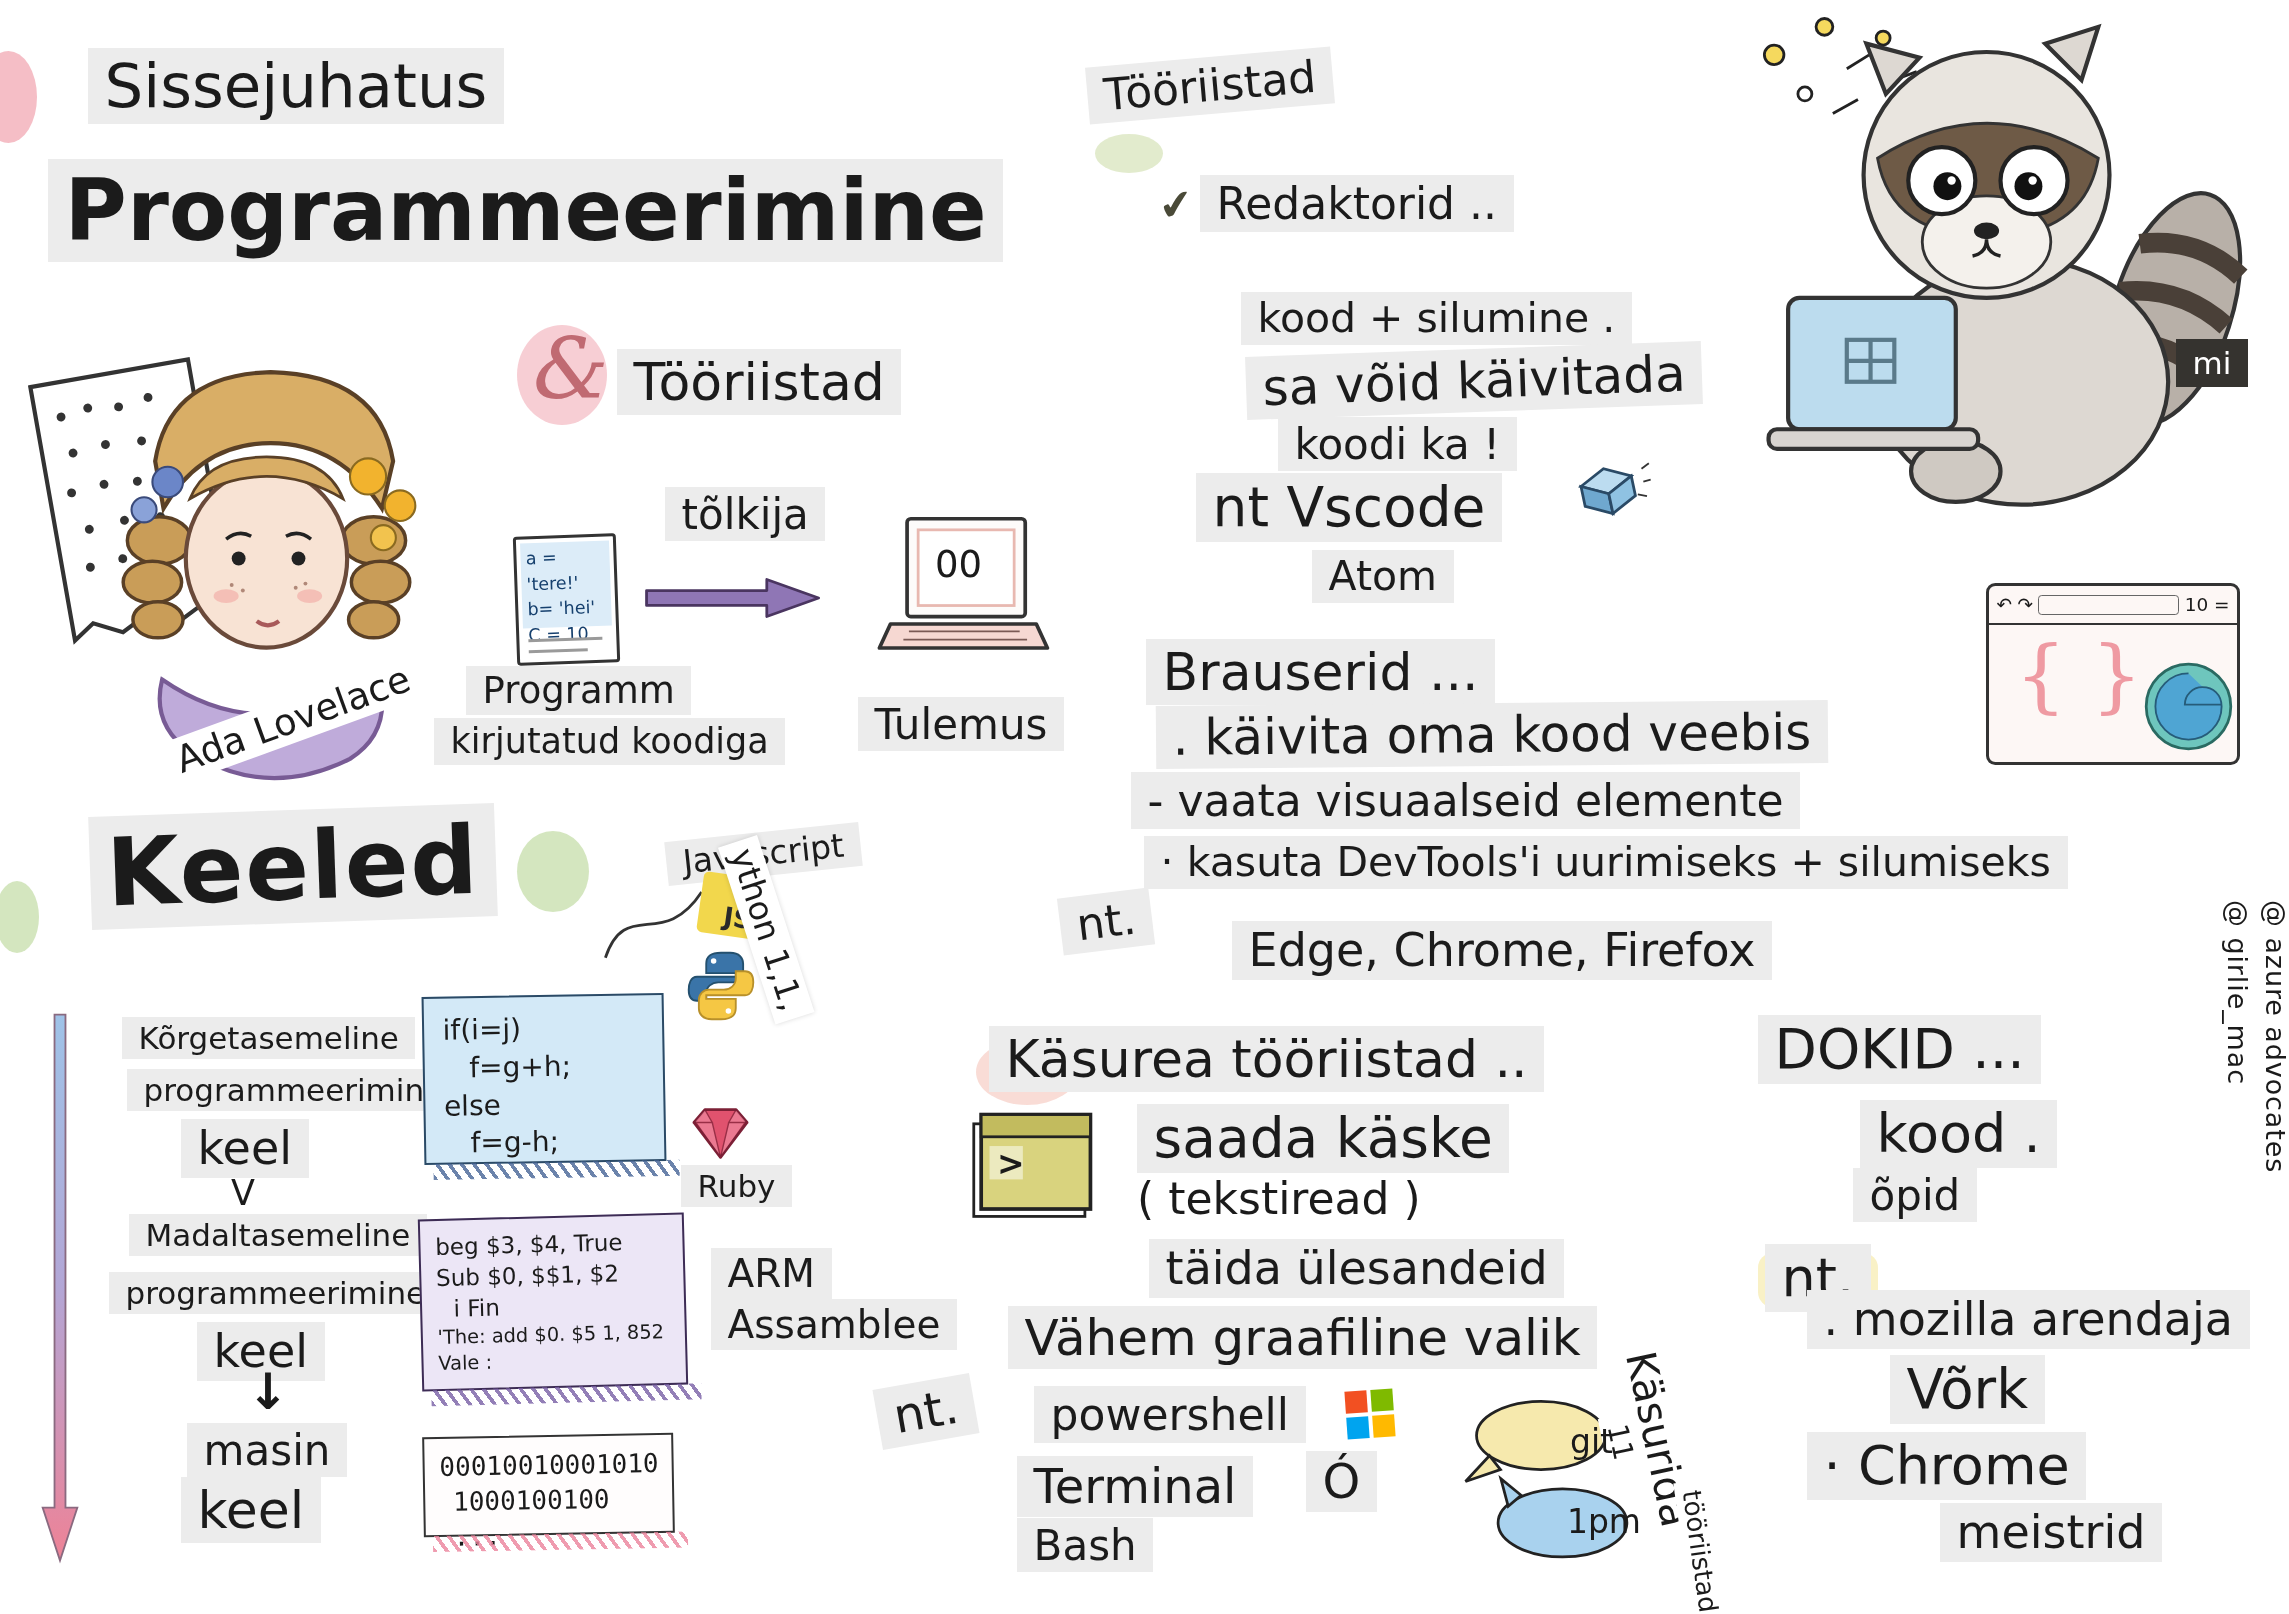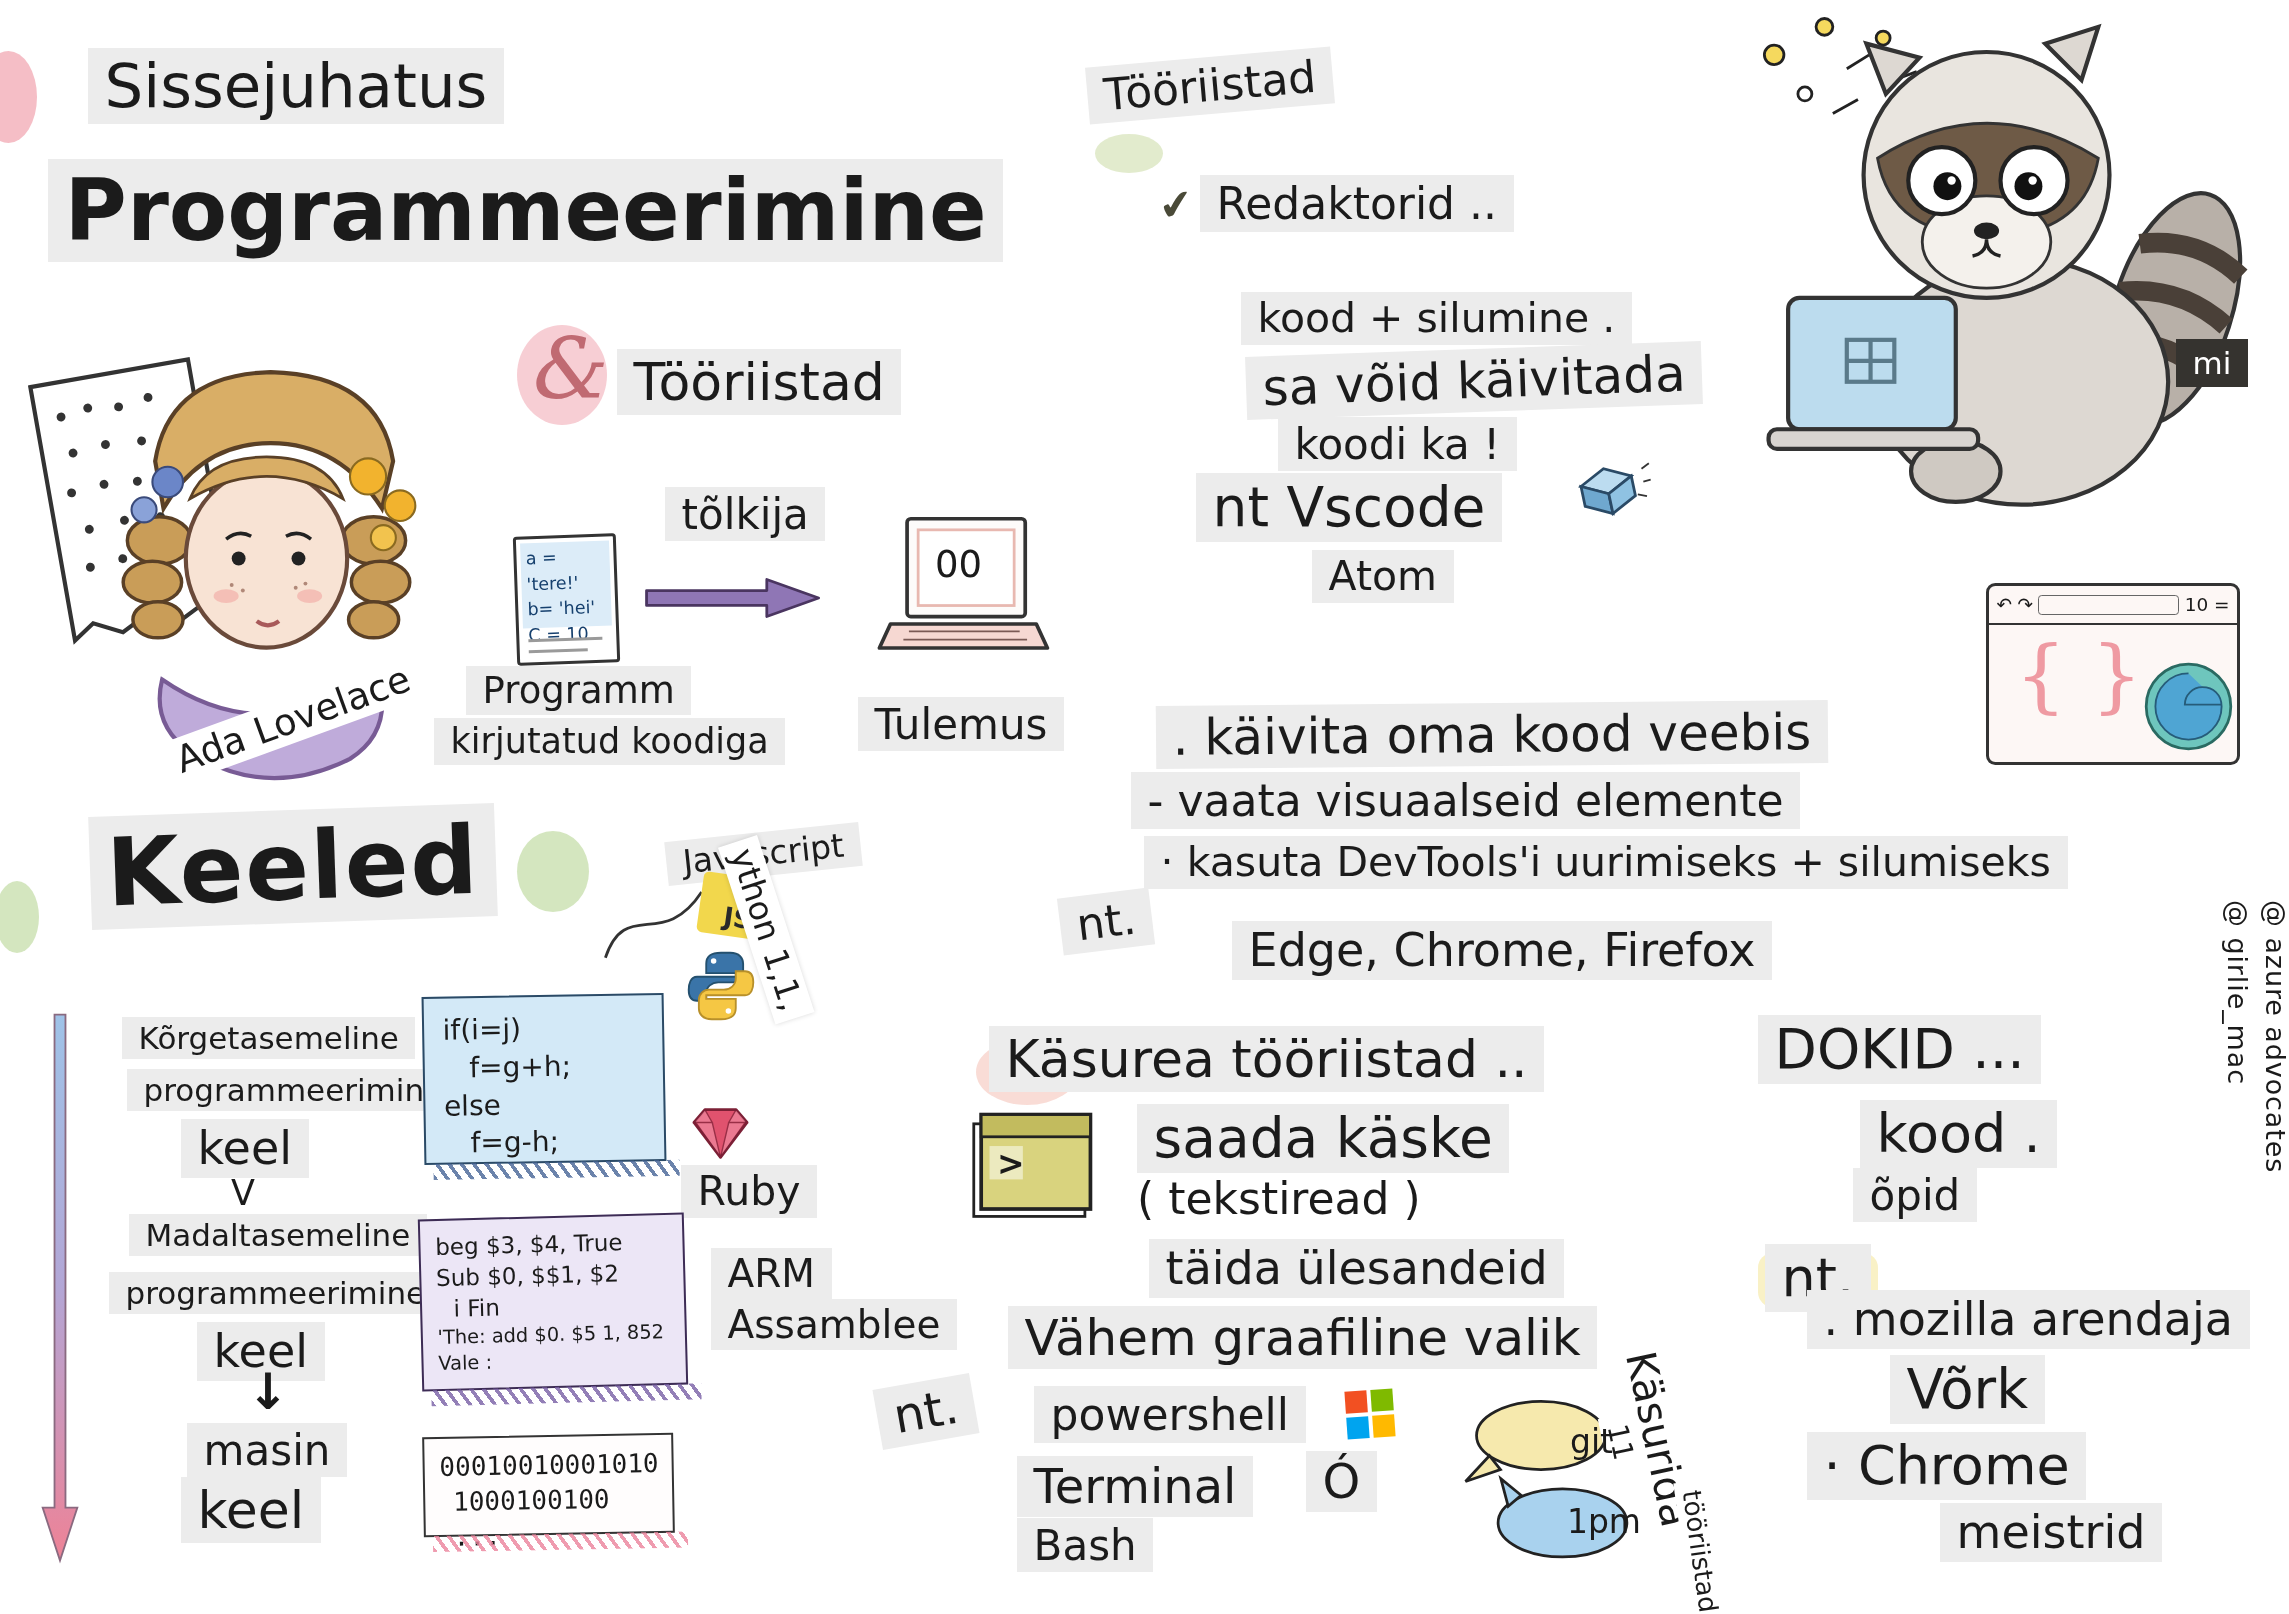--- a/index.html
+++ b/index.html
@@ -176,21 +176,21 @@
     <div>if(i=j)</div>
     <div style="padding-left:26px">f=g+h;</div>
     <div>else</div>
     <div style="padding-left:26px">f=g-h;</div>
   </div>
 
   <svg class="abs" style="left:690px;top:1106px" width="61" height="55" viewBox="0 0 66 60">
     <path d="M16,4 h34 l12,14 -29,38 -29,-38 z" fill="#e0526e" stroke="#7c2036" stroke-width="3" stroke-linejoin="round"></path>
     <path d="M16,4 l8,14 h-20 z M50,4 l-8,14 h20 z M24,18 l9,38 -27,-38 z M42,18 l-9,38 27,-38 z" fill="#f08aa0" stroke="#7c2036" stroke-width="1.5" opacity=".7"></path>
   </svg>
-  <div class="t hl" style="left:681px;top:1165px;font-size:41px">Ruby</div>
+  <div class="t hl" style="left:681px;top:1165px;font-size:31px">Ruby</div>
 
   <div class="codeblock hatch-purple" style="left:420px;top:1216px;width:266px;height:172px;background:#ece6f6;border-color:#3d2c55;transform:rotate(-1.5deg);font-size:23px;padding:11px 14.8px">
     <div>beg $3, $4, True</div>
     <div>Sub $0, $$1, $2</div>
     <div style="padding-left:16.6px">i Fin</div>
     <div style="font-size:19.4px">'The: add $0. $5 1, 852</div>
     <div style="font-size:19.4px">Vale :</div>
   </div>
   <div class="t hl" style="left:711px;top:1248px;font-size:39px">ARM</div>
   <div class="t hl" style="left:711px;top:1299px;font-size:39px">Assamblee</div>
@@ -261,20 +261,21 @@
           <line x1="87" y1="238" x2="87" y2="268"></line>
           <line x1="70" y1="253" x2="104" y2="253"></line>
       </g>
       <rect x="14" y="302" width="150" height="14" rx="6" fill="#d8d4d0" stroke="#333" stroke-width="3"></rect>
     </svg>
     <div class="abs" style="left:427px;top:332px;width:72px;height:48px;background:#35332f;color:#fff;display:flex;align-items:center;justify-content:center">
       <span style="font-size:31px">mi</span>
     </div>
   </div>
 
+  <div class="t hl" style="left:1146px;top:639px;font-size:52px">Brauserid ...</div>
   <div class="t hl" style="left:1156px;top:703px;font-size:50px;transform:rotate(-.5deg)">. käivita oma kood veebis</div>
   <div class="t hl" style="left:1131px;top:772px;font-size:44px">- vaata visuaalseid elemente</div>
   <div class="t hl" style="left:1144px;top:836px;font-size:41px">· kasuta DevTools'i uurimiseks + silumiseks</div>
   <div class="t hl" style="left:1060px;top:893px;font-size:44px;transform:rotate(-7deg)">nt.</div>
   <div class="t hl" style="left:1232px;top:921px;font-size:46px">Edge, Chrome, Firefox</div>
 
   <div class="abs" style="left:1986px;top:583px;width:254px;height:182px;background:#fdf7f5;border:3.7px solid #333;border-radius:9.2px">
     <div class="abs" style="left:0;top:0;right:0;height:39px;border-bottom:2.8px solid #333;display:flex;align-items:center;gap:5.5px;padding:0 7.4px">
       <span style="font-size:18.5px">↶</span>
       <span style="font-size:18.5px">↷</span>

